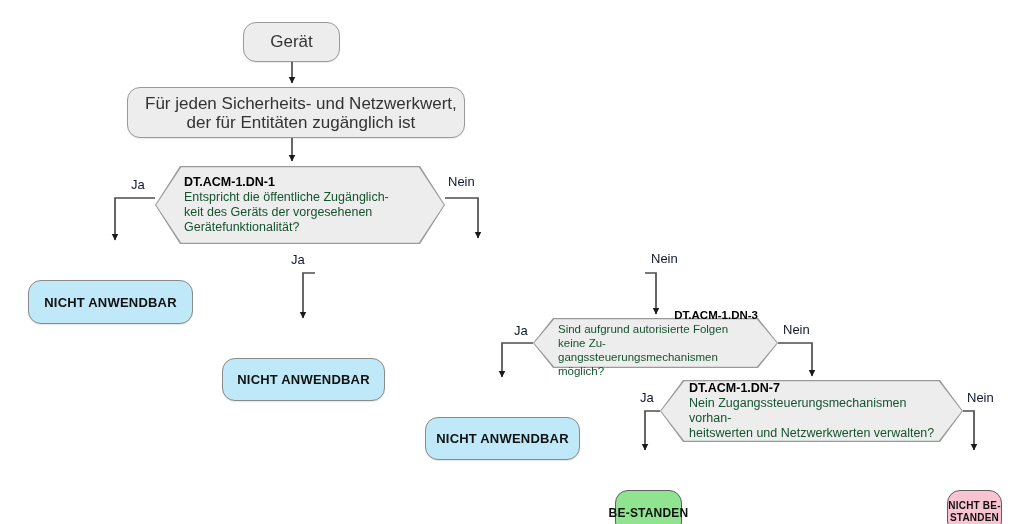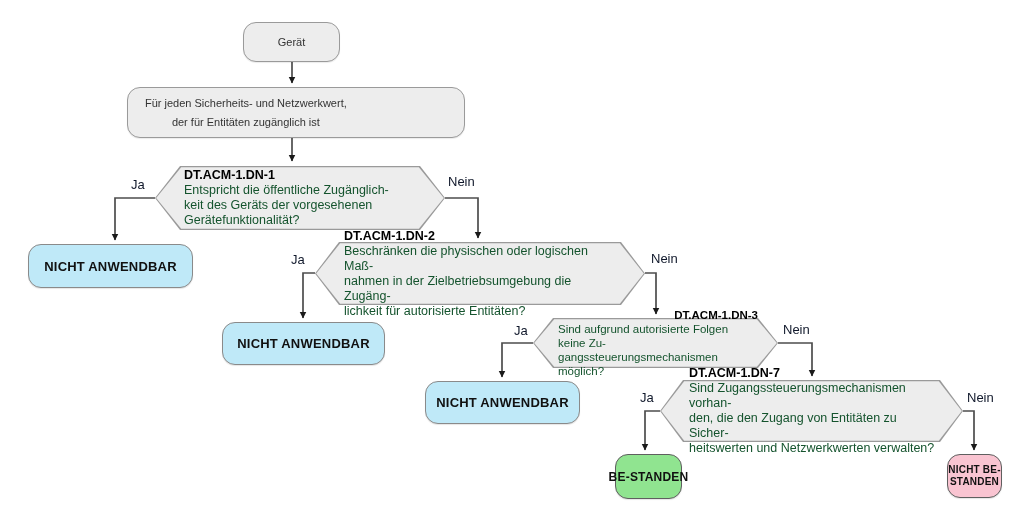--- a/index.html
+++ b/index.html
@@ -6,28 +6,29 @@
   .stage{
     position:relative;width:1024px;height:524px;background:#fff;overflow:hidden;
     font-family:"Liberation Sans","DejaVu Sans",sans-serif;color:#262626;
   }
   .wires{position:absolute;left:0;top:0;width:1024px;height:524px;pointer-events:none;}
 
   .node{position:absolute;box-sizing:border-box;display:flex;align-items:center;justify-content:center;text-align:center;}
   .rect{
     background:var(--node-fill,#ededed);
     border:1px solid var(--node-border,#9a9a9a);
-    border-radius:13px;font-size:11px;color:#333;
+    border-radius:13px;font-size:17px;color:#333;
     box-shadow:0 1px 1px rgba(0,0,0,0.08);
   }
   .rect.process{justify-content:flex-start;text-align:center;padding-left:17px;line-height:19px;}
 
   .terminal{
     border-radius:13px;font-weight:bold;color:#111;letter-spacing:0.2px;
     box-shadow:0 1px 1px rgba(0,0,0,0.10);
+    margin-top:36px;
   }
   .terminal.na{background:var(--not-applicable-fill,#bfe9f8);border:1px solid #8a8a8a;font-size:13px;}
   .terminal.pass{background:var(--passed-fill,#90e490);border:1.3px solid #5f5f5f;font-size:12px;line-height:14px;flex-direction:row;}
   .terminal.fail{background:var(--failed-fill,#f9c4d1);border:1.3px solid #5f5f5f;font-size:10px;line-height:12.5px;flex-direction:column;}
 
   .hex{position:absolute;}
   .hex .hex-border,.hex .hex-fill{
     position:absolute;
     clip-path:polygon(0 50%, var(--slant) 0, calc(100% - var(--slant)) 0, 100% 50%, calc(100% - var(--slant)) 100%, var(--slant) 100%);
   }
@@ -74,59 +75,48 @@
     <span>Gerät</span>
   </div>
 
   <div class="node rect process" style="left:127px;top:87px;width:338px;height:51px;">
     <span>
       <span>Für jeden Sicherheits- und Netzwerkwert,</span><br>
       <span>der für Entitäten zugänglich ist</span>
     </span>
   </div>
 
-  <div class="hex size-l" style="left:155px;top:166px;width:290px;height:64px;--slant:25px;">
+  <div class="hex size-l" style="left:155px;top:166px;width:290px;height:78px;--slant:25px;">
     <div class="hex-border"></div>
     <div class="hex-fill"></div>
     <div class="hex-content">
       <div class="hex-title">DT.ACM-1.DN-1</div>
       <div class="hex-line">Entspricht die öffentliche Zugänglich-</div>
       <div class="hex-line">keit des Geräts der vorgesehenen</div>
       <div class="hex-line">Gerätefunktionalität?</div>
     </div>
   </div>
 
-  <div class="hex size-l" style="left:315px;top:242px;width:330px;height:63px;--slant:24px;">
-    <div class="hex-border"></div>
-    <div class="hex-fill"></div>
-    <div class="hex-content">
-      <div class="hex-title">DT.ACM-1.DN-2</div>
-      <div class="hex-line">Beschränken die physischen oder logischen Maß-</div>
-      <div class="hex-line">nahmen in der Zielbetriebsumgebung die Zugäng-</div>
-      <div class="hex-line">lichkeit für autorisierte Entitäten?</div>
-    </div>
-  </div>
 
   <div class="hex size-s" style="left:533px;top:318px;width:245px;height:50px;--slant:20px;">
     <div class="hex-border"></div>
     <div class="hex-fill"></div>
     <div class="hex-content" style="padding-left:25px;padding-right:20px;align-items:flex-end;">
       <div class="hex-title">DT.ACM-1.DN-3</div>
       <div class="hex-line">Sind aufgrund autorisierte Folgen keine Zu-</div>
       <div class="hex-line">gangssteuerungsmechanismen möglich?</div>
     </div>
   </div>
 
   <div class="hex size-l" style="left:660px;top:380px;width:303px;height:62px;--slant:23px;">
     <div class="hex-border"></div>
     <div class="hex-fill"></div>
     <div class="hex-content">
       <div class="hex-title">DT.ACM-1.DN-7</div>
-      <div class="hex-line">Sind Zugangssteuerungsmechanismen vorhan-</div>
-      <div class="hex-line">den, die den Zugang von Entitäten zu Sicher-</div>
+      <div class="hex-line">Nein Zugangssteuerungsmechanismen vorhan-</div>
       <div class="hex-line">heitswerten und Netzwerkwerten verwalten?</div>
     </div>
   </div>
 
   <div class="node terminal na" style="left:28px;top:244px;width:165px;height:44px;">
     <span>NICHT ANWENDBAR</span>
   </div>
 
   <div class="node terminal na" style="left:222px;top:322px;width:163px;height:43px;">
     <span>NICHT ANWENDBAR</span>

